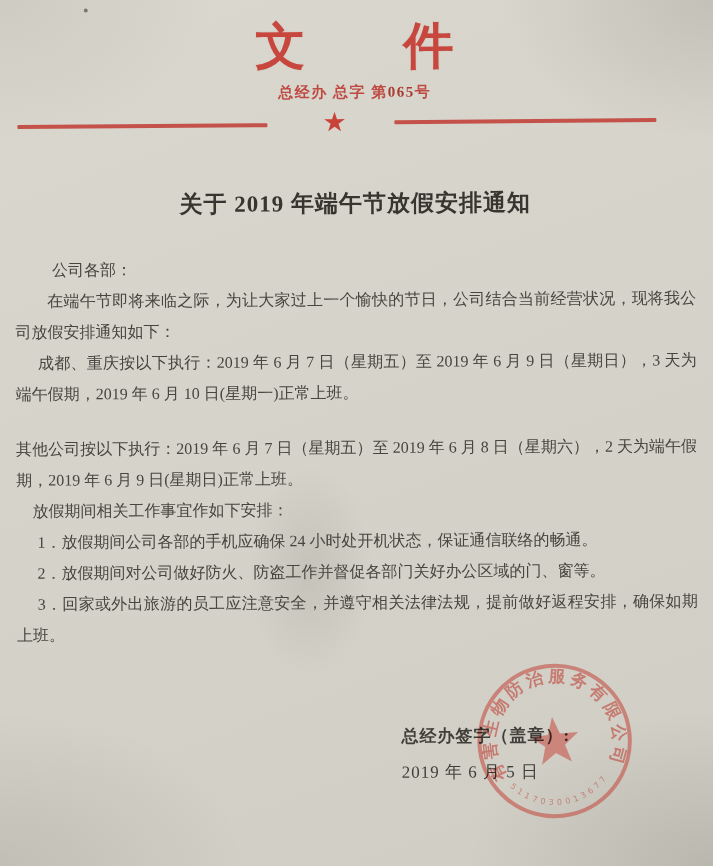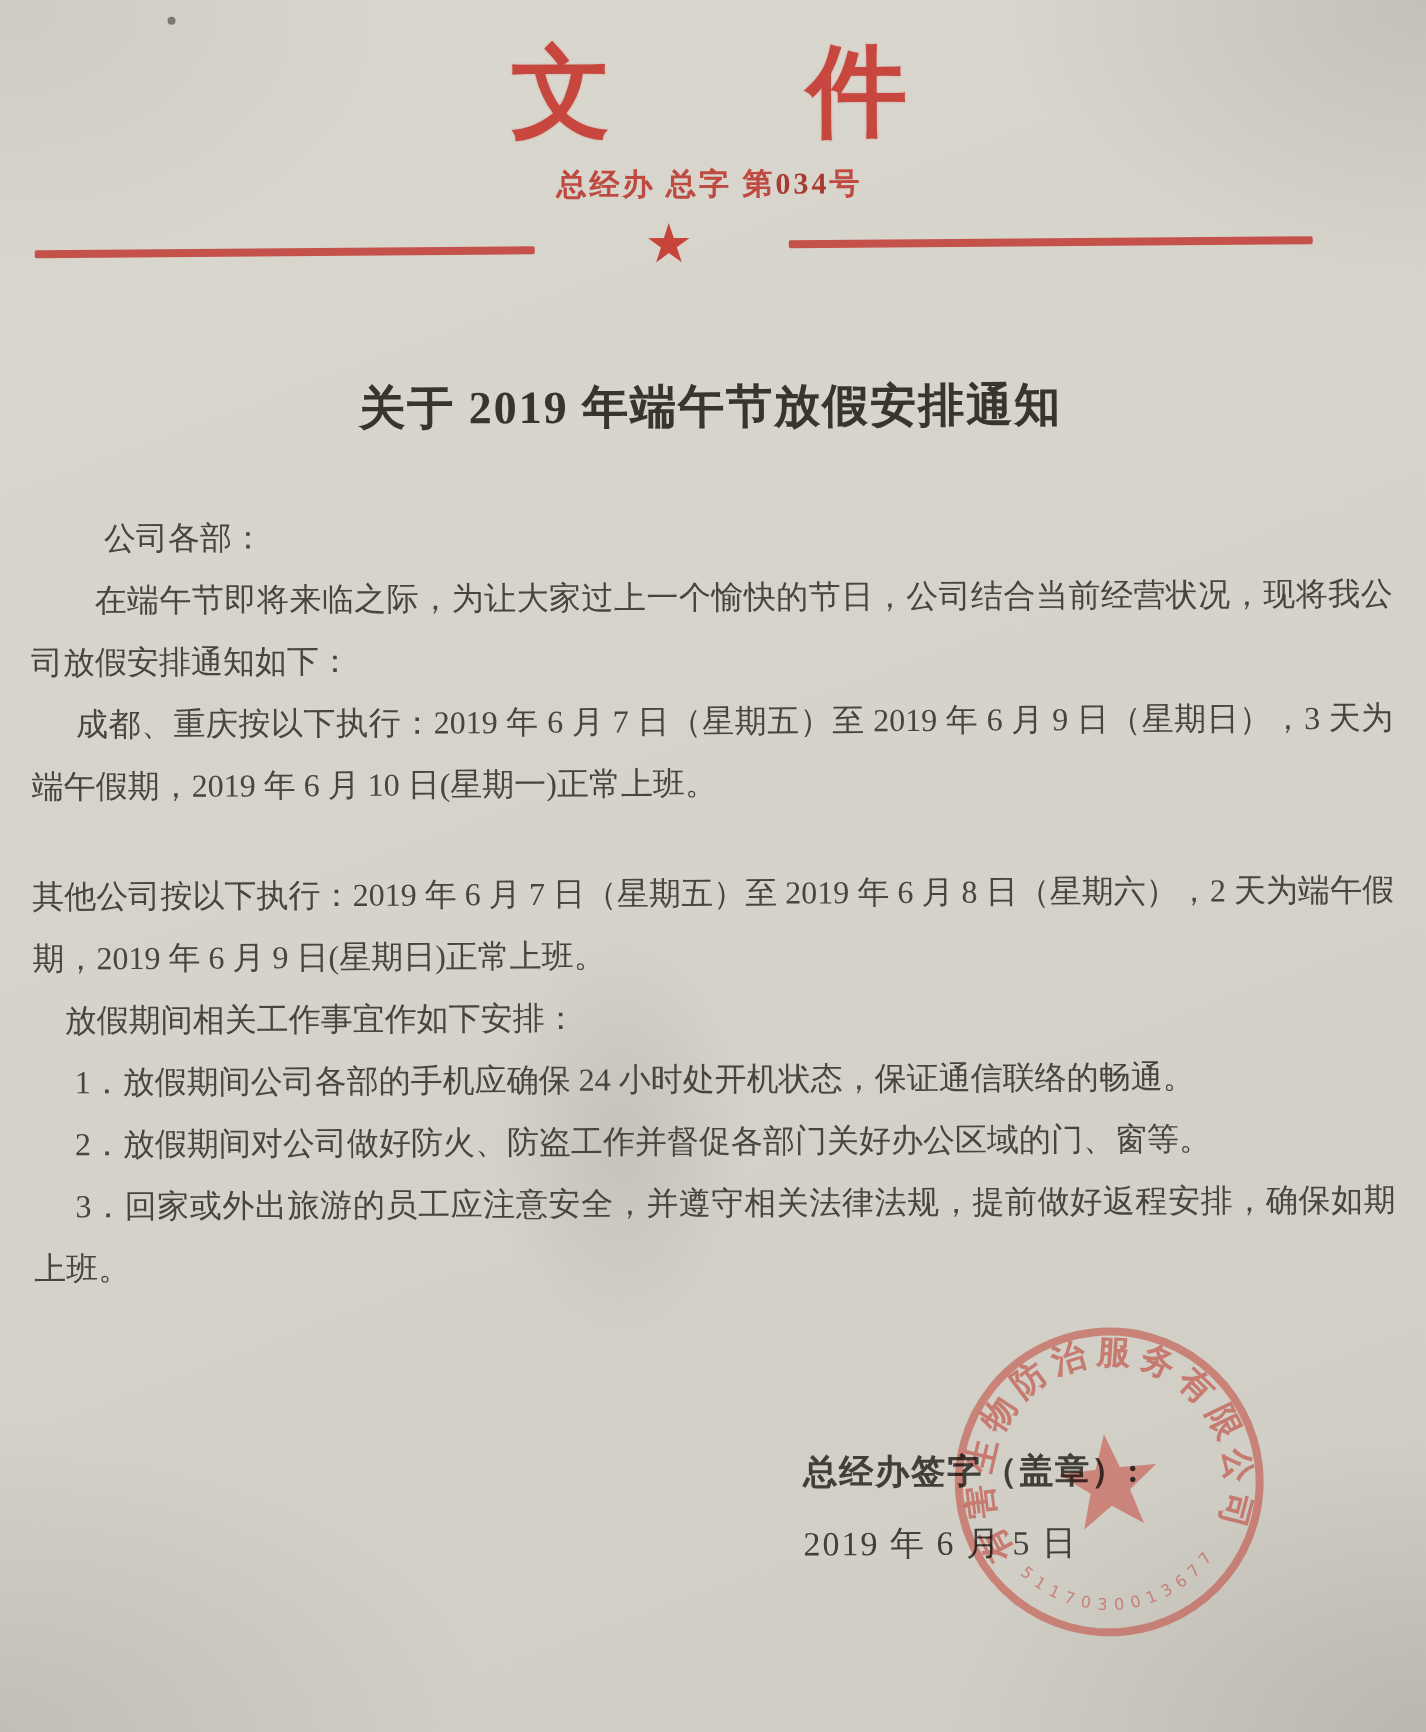--- a/index.html
+++ b/index.html
@@ -65,21 +65,21 @@
 
 <div class="page">
   <div class="speck"></div>
 
   <div class="doc-type">
     <span>文</span>
     <span>件</span>
   </div>
 
   <div class="doc-number">
-    <span>总经办 总字 第</span><span class="num">034</span><span>号</span>
+    <span>总经办 总字 第</span><span class="num">065</span><span>号</span>
   </div>
 
   <div class="rule-row">
     <div class="rule-seg rule-left"></div>
     <span class="rule-star">★</span>
     <div class="rule-seg rule-right"></div>
   </div>
 
   <div class="title">关于 2019 年端午节放假安排通知</div>
 

